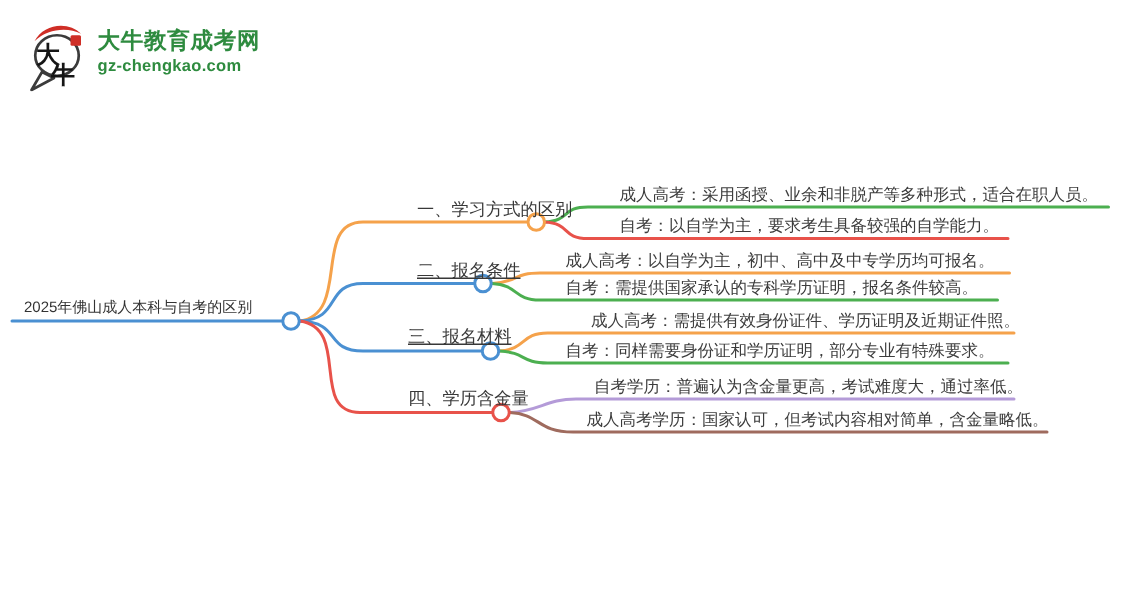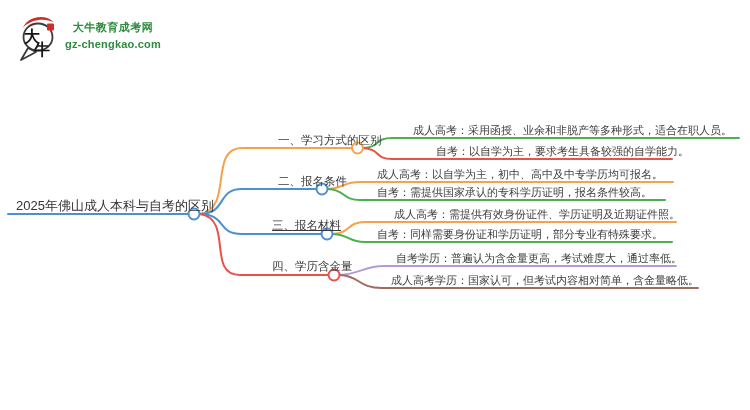--- a/index.html
+++ b/index.html
@@ -6,30 +6,30 @@
   body{
     width:750px;height:410px;background:#ffffff;
     font-family:"Liberation Sans","DejaVu Sans",sans-serif;
   }
   .stage{position:relative;width:750px;height:410px;background:#fff;overflow:hidden;}
 
   
   .logo{position:absolute;left:18px;top:11px;display:flex;align-items:flex-start;gap:7px;text-decoration:none;cursor:pointer;}
   .logo-mark{display:block;}
   .logo-text{display:flex;flex-direction:column;padding-top:8px;}
-  .logo-title{color:#2E8B3F;font-weight:bold;font-size:11px;letter-spacing:.5px;line-height:17px;text-align:center;}
+  .logo-title{color:#2E8B3F;font-weight:bold;font-size:15px;letter-spacing:.5px;line-height:17px;text-align:center;}
   .logo-url{color:#2E8B3F;font-weight:bold;font-size:11px;letter-spacing:.2px;margin-top:2px;line-height:13px;}
 
   
   .map{position:absolute;left:0;top:0;}
   .map path{fill:none;stroke-width:2;stroke-linecap:round;stroke-linejoin:round;}
   .map circle{fill:#ffffff;stroke-width:2;cursor:pointer;}
   .label{position:absolute;white-space:nowrap;color:#3c3c3c;font-size:11px;line-height:13px;}
   .branch-label{font-size:11.5px;line-height:14px;color:#383838;margin-left:28px;}
-  .root-label{font-size:13px;line-height:14px;color:#333;}
+  .root-label{font-size:10px;line-height:14px;color:#333;}
 </style>
 </head>
 <body>
 
 <div class="stage">
 
   <a class="logo">
     <svg class="logo-mark" width="40" height="50" viewBox="0 0 40 50" aria-hidden="true">
       <path d="M10,37 L3,49 L18,41 Z" fill="#ffffff" stroke="#3b3b3b" stroke-width="1.8" stroke-linejoin="round"></path>
       <ellipse cx="20" cy="26" rx="14.5" ry="13.5" fill="#ffffff" stroke="#3b3b3b" stroke-width="1.8"></ellipse>
@@ -65,26 +65,26 @@
     <circle cx="194" cy="214" r="5.5" stroke="#4A90D2"></circle>
     <circle cx="357.5" cy="148" r="5.5" stroke="#F5A24B"></circle>
     <circle cx="322" cy="189" r="5.5" stroke="#4A90D2"></circle>
     <circle cx="327" cy="234" r="5.5" stroke="#4A90D2"></circle>
     <circle cx="334" cy="275" r="5.5" stroke="#E8524A"></circle>
   </svg>
 
   <div class="label root-label" style="left:16px;top:199px;">2025年佛山成人本科与自考的区别</div>
 
   <div class="label branch-label" style="left:250px;top:133px;">一、学习方式的区别</div>
-  <div class="label branch-label" style="left:250px;top:174px;">二、报名条件</div>
+  <div class="label branch-label" style="left:250px;top:174px;text-decoration:underline;">二、报名条件</div>
   <div class="label branch-label" style="left:244px;top:218px;text-decoration:underline;">三、报名材料</div>
   <div class="label branch-label" style="left:244px;top:259px;">四、学历含金量</div>
 
   <div class="label" style="left:413px;top:124px;">成人高考：采用函授、业余和非脱产等多种形式，适合在职人员。</div>
-  <div class="label" style="left:413px;top:145px;margin-left:23px;">自考：以自学为主，要求考生具备较强的自学能力。</div>
+  <div class="label" style="left:413px;top:145px;">自考：以自学为主，要求考生具备较强的自学能力。</div>
   <div class="label" style="left:377px;top:168px;">成人高考：以自学为主，初中、高中及中专学历均可报名。</div>
   <div class="label" style="left:377px;top:186px;">自考：需提供国家承认的专科学历证明，报名条件较高。</div>
   <div class="label" style="left:394px;top:208px;">成人高考：需提供有效身份证件、学历证明及近期证件照。</div>
   <div class="label" style="left:396px;top:252px;">自考学历：普遍认为含金量更高，考试难度大，通过率低。</div>
   <div class="label" style="left:377px;top:228px;">自考：同样需要身份证和学历证明，部分专业有特殊要求。</div>
   <div class="label" style="left:391px;top:274px;">成人高考学历：国家认可，但考试内容相对简单，含金量略低。</div>
 
 </div>
 
 </body></html>

